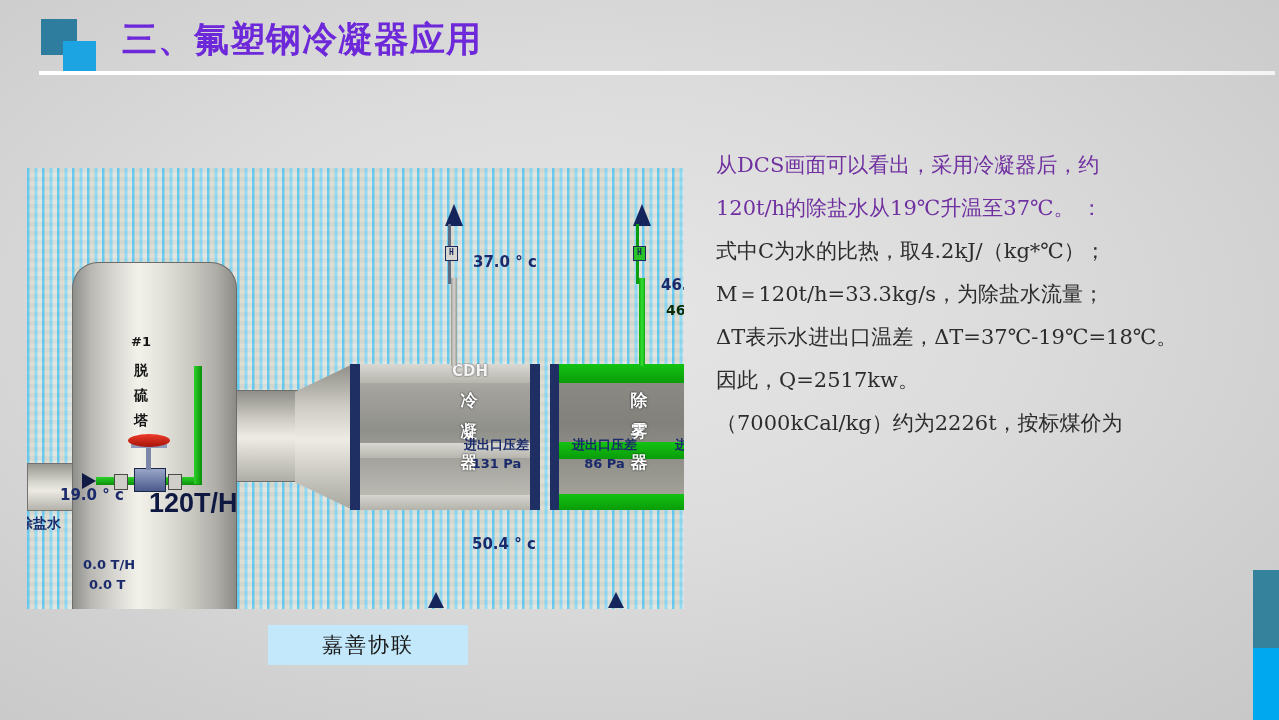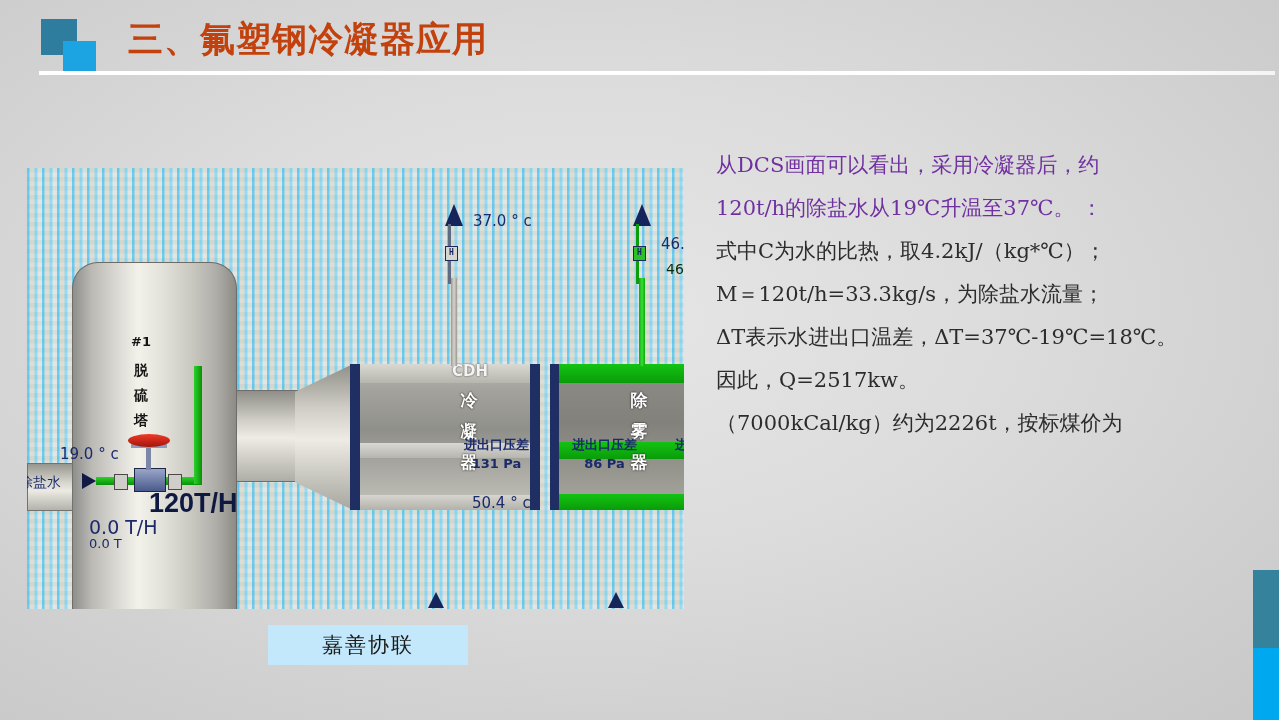--- a/index.html
+++ b/index.html
@@ -10,22 +10,22 @@
       radial-gradient(ellipse 1100px 620px at 46% 44%, #e6e6e6 0%, #dcdcdc 38%, #cfcfcf 70%, #c4c4c4 100%);
     position:relative;
   }
 
   
   #title-bar{position:absolute;left:0;top:0;width:1279px;height:90px;}
   .deco-sq{position:absolute;}
   #deco-square-teal{left:41px;top:19px;width:36px;height:36px;background:#2e7d9e;}
   #deco-square-blue{left:63px;top:41px;width:33px;height:33px;background:#1ba3e2;}
   #slide-title{
-    position:absolute;left:128px;top:16px;
-    font-size:35px;font-weight:bold;color:#c2410c;
+    position:absolute;left:122px;top:16px;
+    font-size:35px;font-weight:bold;color:#6d28d9;
     letter-spacing:1px;white-space:nowrap;
     font-family:Liberation Mono, monospace;
   }
   #title-rule{position:absolute;left:39px;top:71px;width:1236px;height:4px;
     background:linear-gradient(to right,#ffffff 0%,#ffffff 88%,#f4f4f4 100%);}
 
   
   #dcs-image{
     position:absolute;left:27px;top:168px;width:657px;height:441px;
     overflow:hidden;
@@ -33,22 +33,22 @@
     background-image:
       repeating-linear-gradient(90deg,
         rgba(60,190,240,.70) 0px, rgba(60,190,240,.70) 2px,
         rgba(225,210,185,.55) 3px, rgba(225,210,185,.55) 7px,
         rgba(90,205,245,.55) 8px, rgba(90,205,245,.55) 10px,
         rgba(235,225,205,.45) 11px, rgba(235,225,205,.45) 15px),
       repeating-linear-gradient(0deg,
         rgba(255,255,255,.30) 0px, rgba(255,255,255,.30) 4px,
         rgba(150,200,220,.22) 5px, rgba(150,200,220,.22) 9px);
   }
-  .dcsTxt{position:absolute;color:#1b2a6b;font-weight:normal;white-space:nowrap;
-    font-family:"DejaVu Sans","Liberation Sans",sans-serif;}
+  .dcsTxt{position:absolute;color:#1b2a6b;font-weight:bold;white-space:nowrap;
+    font-family:"DejaVu Sans","Liberation Sans",sans-serif;margin-top:41px;}
 
   
   #sulfur-tower{position:absolute;left:45px;top:94px;width:165px;height:347px;
     border-radius:26px 26px 0 0;
     background:linear-gradient(to right,#8e8e8c 0%,#b9b8b3 11%,#d8d7d1 26%,#f2f1ea 40%,
       #e2e1da 55%,#cac9c2 72%,#aeada7 88%,#8c8b86 100%);
     border:1px solid #6d6c68;border-bottom:none;box-sizing:border-box;}
   #tower-label{position:absolute;left:96px;top:190px;width:36px;text-align:center;
     color:#141414;font-size:14px;font-weight:bold;line-height:25px;
     font-family:"DejaVu Sans",sans-serif;}
@@ -135,21 +135,21 @@
   #flange-b{left:141px;top:306px;}
   #valve-body{position:absolute;left:107px;top:300px;width:30px;height:22px;
     background:linear-gradient(to bottom,#9aa6c8,#4a5a8c);border:1px solid #1c2748;}
   #valve-stem{position:absolute;left:119px;top:278px;width:5px;height:24px;background:#7c86a8;}
   #valve-actuator{position:absolute;left:101px;top:266px;width:42px;height:13px;
     border-radius:50%;background:linear-gradient(to bottom,#ef3b2a,#a41408);}
   #valve-yoke{position:absolute;left:104px;top:276px;width:36px;height:4px;
     background:#8f99bb;}
   #flow-big{position:absolute;left:122px;top:320px;font-size:27px;font-weight:bold;
     color:#0f1840;font-family:"Liberation Sans",sans-serif;}
-  #flow-th{left:62px;top:348px;font-size:19px;}
+  #flow-th{left:56px;top:348px;font-size:13px;}
   #flow-t{left:62px;top:368px;font-size:13px;}
 
   
   .press-block{position:absolute;text-align:center;color:#1b2a6b;font-weight:bold;
     font-family:"DejaVu Sans",sans-serif;white-space:nowrap;}
   #press-1{left:437px;top:268px;font-size:13px;}
   #press-2{left:545px;top:268px;font-size:13px;}
   #press-3{left:648px;top:268px;font-size:13px;}
   .press-val{font-size:13px;margin-top:2px;}
 

